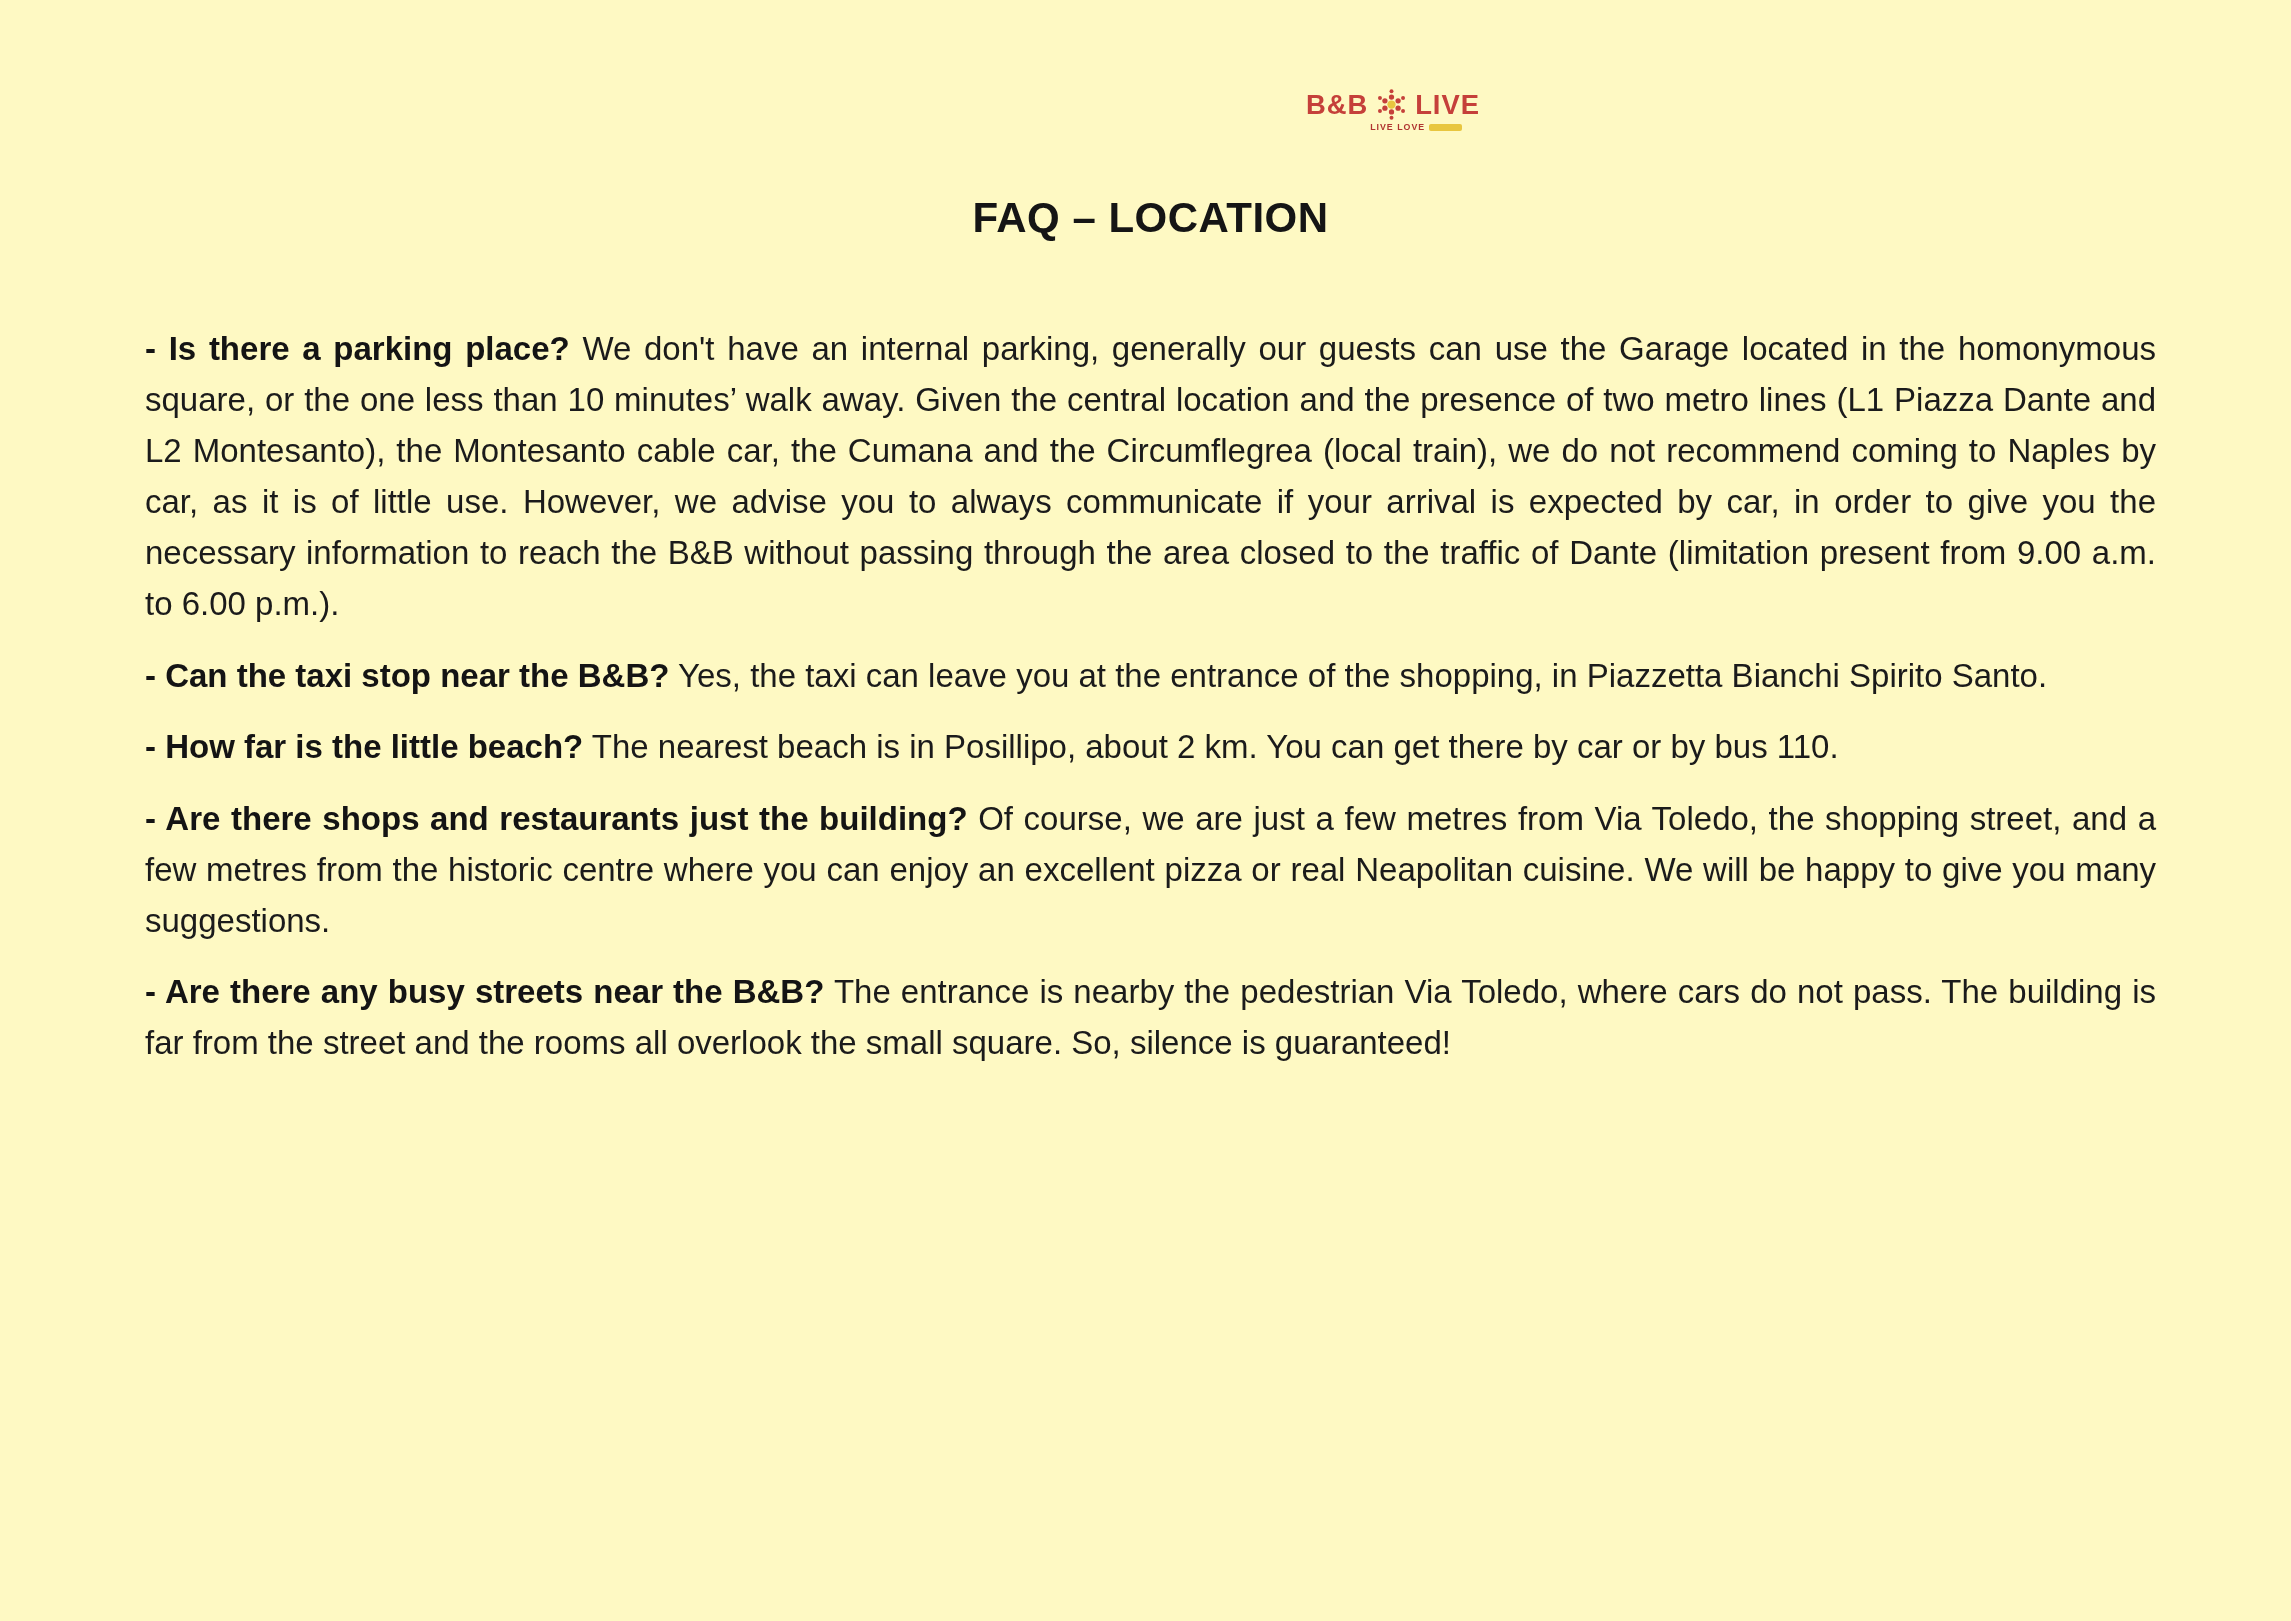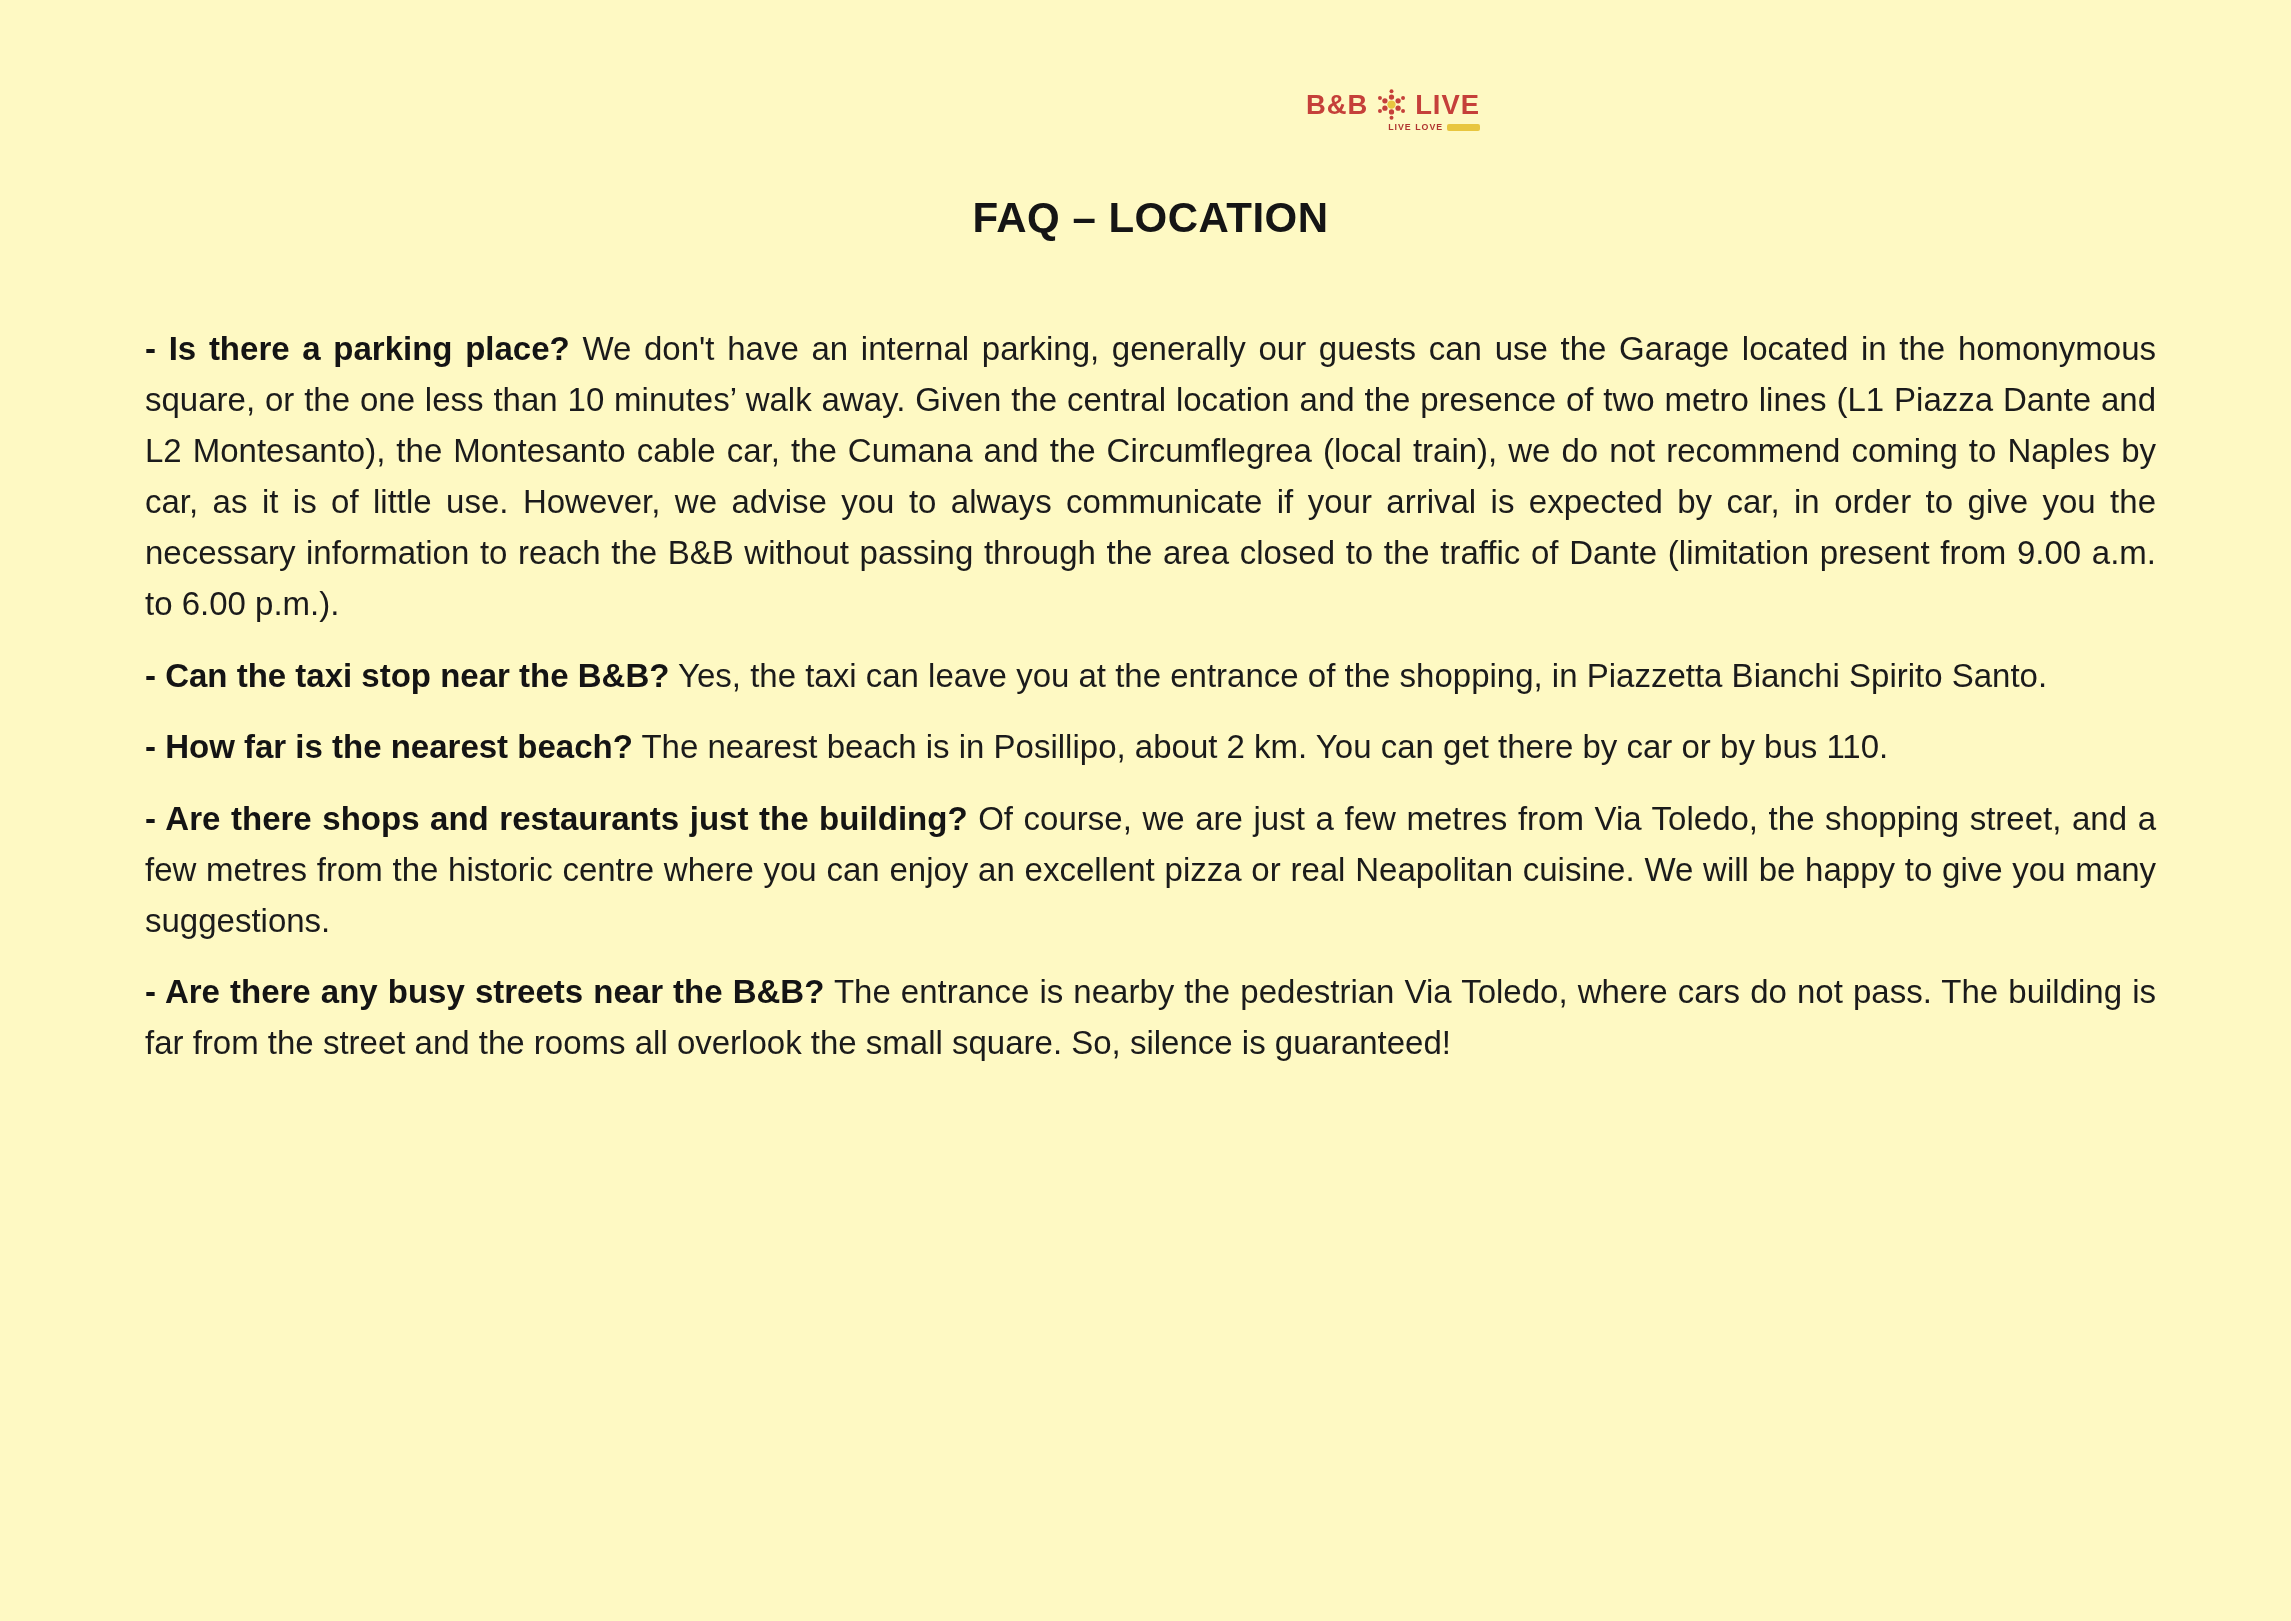--- a/index.html
+++ b/index.html
@@ -16,21 +16,21 @@
     position:absolute;left:1306px;top:88px;
     display:flex;flex-direction:column;align-items:flex-end;
     user-select:none;
   }
   .logo-row{display:flex;align-items:center;gap:6.9px;}
   .logo-word{
     font-weight:bold;font-size:27.4px;letter-spacing:1px;
     color:#c5403a;line-height:1;
   }
   .star-icon{display:block;}
-  .tagline-row{display:flex;align-items:center;gap:3.9px;margin-top:2px;margin-right:0;}
+  .tagline-row{display:flex;align-items:center;gap:3.9px;margin-top:2px;margin-right:18px;}
   .tagline{font-size:8.8px;font-weight:bold;color:#b03531;letter-spacing:1px;line-height:1;}
   .tagline-accent{display:inline-block;width:33px;height:6.9px;background:#e8c63f;border-radius:2px;}
   
   .doc-title{
     position:absolute;left:145px;top:194px;width:2011px;
     margin:0;text-align:center;
     font-size:42px;font-weight:bold;color:#151515;
     letter-spacing:0.5px;
   }
   
@@ -74,19 +74,19 @@
       <span class="tagline">LIVE LOVE</span>
       <span class="tagline-accent"></span>
     </span>
   </header>
 
   <h1 class="doc-title">FAQ – LOCATION</h1>
 
   <main class="faq-body">
     <p class="faq-item"><strong class="faq-question">- Is there a parking place?</strong> <span class="faq-answer">We don't have an internal parking, generally our guests can use the Garage located in the homonymous square, or the one less than 10 minutes’ walk away. Given the central location and the presence of two metro lines (L1 Piazza Dante and L2 Montesanto), the Montesanto cable car, the Cumana and the Circumflegrea (local train), we do not recommend coming to Naples by car, as it is of little use. However, we advise you to always communicate if your arrival is expected by car, in order to give you the necessary information to reach the B&amp;B without passing through the area closed to the traffic of Dante (limitation present from 9.00 a.m. to 6.00 p.m.).</span></p>
     <p class="faq-item"><strong class="faq-question">- Can the taxi stop near the B&amp;B?</strong> <span class="faq-answer">Yes, the taxi can leave you at the entrance of the shopping, in Piazzetta Bianchi Spirito Santo.</span></p>
-    <p class="faq-item"><strong class="faq-question">- How far is the nearest beach?</strong> <span class="faq-answer">The nearest beach is in Posillipo, about 2 km. You can get there by car or by bus 110.</span></p>
+    <p class="faq-item"><strong class="faq-question">- How far is the little beach?</strong> <span class="faq-answer">The nearest beach is in Posillipo, about 2 km. You can get there by car or by bus 110.</span></p>
     <p class="faq-item"><strong class="faq-question">- Are there shops and restaurants just the building?</strong> <span class="faq-answer">Of course, we are just a few metres from Via Toledo, the shopping street, and a few metres from the historic centre where you can enjoy an excellent pizza or real Neapolitan cuisine. We will be happy to give you many suggestions.</span></p>
     <p class="faq-item"><strong class="faq-question">- Are there any busy streets near the B&amp;B?</strong> <span class="faq-answer">The entrance is nearby the pedestrian Via Toledo, where cars do not pass. The building is far from the street and the rooms all overlook the small square. So, silence is guaranteed!</span></p>
   </main>
 
 </div>
 
 
 </body></html>

